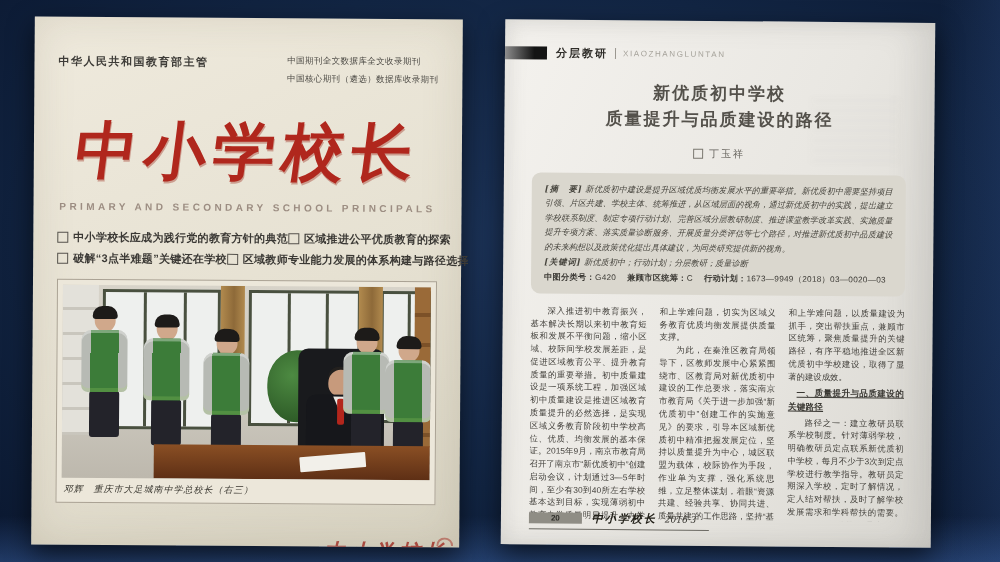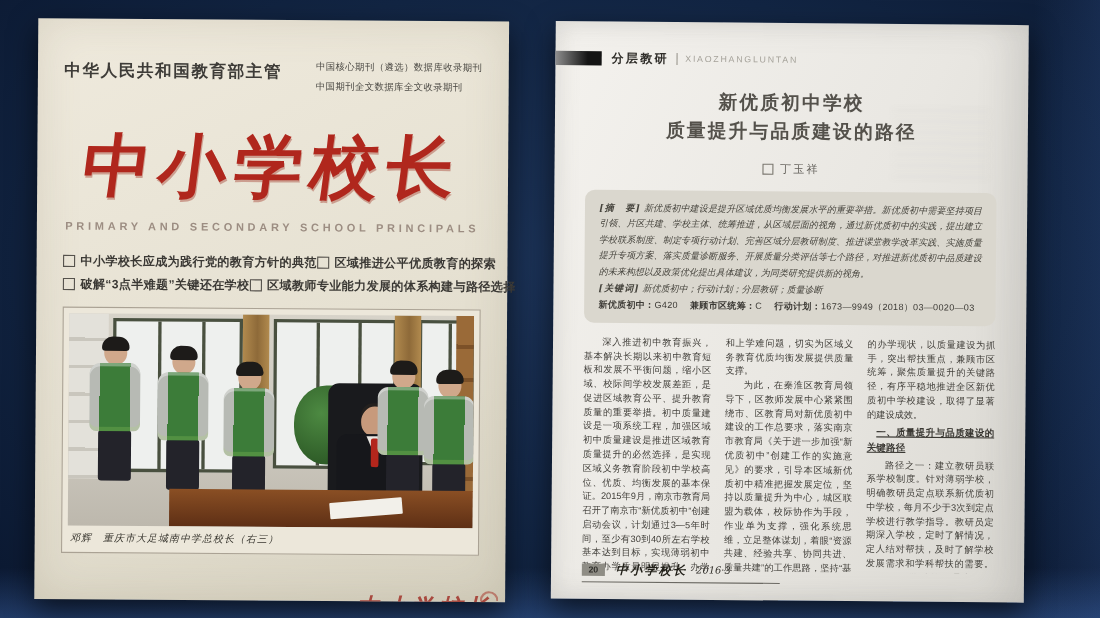--- a/index.html
+++ b/index.html
@@ -16,21 +16,21 @@
 
   
   .left-page{
     position:absolute;left:33px;top:18px;width:428px;height:528px;
     background:linear-gradient(155deg,#efeadd 0%,#e6e1d2 55%,#d6d1c0 100%);
     transform:rotate(.4deg);
     box-shadow:0 10px 26px rgba(0,0,0,.6), inset 0 0 40px rgba(120,110,85,.18);
   }
   .lp-inner{position:absolute;inset:0;padding:20px 24px 0;box-sizing:border-box;}
   .pub-row{display:flex;justify-content:space-between;align-items:flex-start;margin-top:14px;}
-  .pub-left div{font-size:15px;font-weight:600;color:#3e3c38;letter-spacing:1.5px;line-height:1.9;}
+  .pub-left div{font-size:11px;font-weight:600;color:#3e3c38;letter-spacing:1.5px;line-height:1.9;}
   .pub-left div:nth-child(2){letter-spacing:3.1px;}
   .pub-right div{font-size:8.5px;color:#4a4843;letter-spacing:.4px;line-height:2.1;text-align:left;}
   .cover-title{
     margin-top:22px;text-align:center;
     font-family:"DejaVu Serif",serif;font-weight:bold;
     font-size:62px;color:#b0271d;letter-spacing:7px;
     transform:skewX(-7deg);
     text-shadow:1px 2px 0 rgba(150,25,12,.35);
     white-space:nowrap;
   }
@@ -108,21 +108,21 @@
   .abs-meta b{font-weight:700;}
   .body-cols{margin-top:11px;display:flex;gap:13px;height:214px;overflow:hidden;}
   .col{flex:1 1 0;font-size:8.4px;color:#403e39;line-height:1.52;text-align:justify;}
   .col p{margin:0;text-indent:2em;}
   .col p.cont{text-indent:0;}
   .col h4{margin:4px 0 3px;font-size:8.6px;color:#3a3833;text-indent:1em;
     text-decoration:underline;letter-spacing:.2px;}
   .rp-footer{position:absolute;left:28px;bottom:15px;display:flex;align-items:center;
     border-bottom:1px solid #6b6963;padding-bottom:3px;width:180px;}
   .pageno{background:#8f8d85;color:#2e2d29;font-size:8px;font-weight:bold;
-    padding:1px 6px;margin-right:10px;}
+    padding:1px 22px;margin-right:10px;}
   .jname{font-family:"DejaVu Serif",serif;font-style:italic;font-weight:bold;
     font-size:11px;color:#222019;letter-spacing:2px;margin-right:8px;}
   .jissue{font-family:"DejaVu Serif",serif;font-style:italic;font-size:9px;color:#33312c;}
   .smudge{position:absolute;right:34px;top:70px;width:90px;height:70px;filter:blur(3px);
     background:
       repeating-linear-gradient(0deg, rgba(120,118,110,.10) 0 3px, rgba(0,0,0,0) 3px 10px);
     opacity:.6;pointer-events:none;}
 </style>
 </head>
 <body>
@@ -130,22 +130,22 @@
 <div class="bg-glow-bottom"></div>
 <div class="bg-glow-right"></div>
 
 <div class="left-page">
   <div class="lp-inner">
     <div class="pub-row">
       <div class="pub-left">
         <div>中华人民共和国教育部主管</div>
       </div>
       <div class="pub-right">
+        <div>中国期刊全文数据库全文收录期刊</div>
         <div>中国核心期刊（遴选）数据库收录期刊</div>
-        <div>中国期刊全文数据库全文收录期刊</div>
       </div>
     </div>
 
     <div class="cover-title">中小学校长</div>
     <div class="cover-subtitle">PRIMARY AND SECONDARY SCHOOL PRINCIPALS</div>
 
     <div class="hl-rows">
       <div class="hl-row">
         <div class="hl-item">
           <span class="cbx"></span>
@@ -266,36 +266,36 @@
     </div>
 
     <div class="abstract">
       <span class="lbl">[摘　要]</span>
       <span>新优质初中建设是提升区域优质均衡发展水平的重要举措。新优质初中需要坚持项目引领、片区共建、学校主体、统筹推进，从区域层面的视角，通过新优质初中的实践，提出建立学校联系制度、制定专项行动计划、完善区域分层教研制度、推进课堂教学改革实践、实施质量提升专项方案、落实质量诊断服务、开展质量分类评估等七个路径，对推进新优质初中品质建设的未来构想以及政策优化提出具体建议，为同类研究提供新的视角。</span>
       <div>
         <span class="lbl">[关键词]</span>
         <span>新优质初中；行动计划；分层教研；质量诊断</span>
       </div>
       <div class="abs-meta">
-        <b>新优质初中：</b><span>G420</span>　
+        <b>中图分类号：</b><span>G420</span>　
         <b>兼顾市区统筹：</b><span>C</span>　
         <b>行动计划：</b><span>1673—9949（2018）03—0020—03</span>
       </div>
     </div>
 
     <div class="body-cols">
       <div class="col">
         <p>深入推进初中教育振兴，基本解决长期以来初中教育短板和发展不平衡问题，缩小区域、校际间学校发展差距，是促进区域教育公平、提升教育质量的重要举措。初中质量建设是一项系统工程，加强区域初中质量建设是推进区域教育质量提升的必然选择，是实现区域义务教育阶段初中学校高位、优质、均衡发展的基本保证。2015年9月，南京市教育局召开了南京市“新优质初中”创建启动会议，计划通过3—5年时间，至少有30到40所左右学校基本达到目标，实现薄弱初中教育办学质量明显提升，办学条件大为改善，把区域初中发展中的短板补齐，破解义务教育阶段择校热</p>
       </div>
       <div class="col">
         <p class="cont">和上学难问题，切实为区域义务教育优质均衡发展提供质量支撑。</p>
         <p>为此，在秦淮区教育局领导下，区教师发展中心紧紧围绕市、区教育局对新优质初中建设的工作总要求，落实南京市教育局《关于进一步加强“新优质初中”创建工作的实施意见》的要求，引导本区域新优质初中精准把握发展定位，坚持以质量提升为中心，城区联盟为载体，校际协作为手段，作业单为支撑，强化系统思维，立足整体谋划，着眼“资源共建、经验共享、协同共进、质量共建”的工作思路，坚持“基于区情、立足校本、市区共建、学校主体、资源共享、质量共赢”的原则，针对区域内三所新优质初中</p>
       </div>
       <div class="col">
-        <p class="cont">的办学现状，以质量建设为抓手，突出帮扶重点，兼顾市区统筹，聚焦质量提升的关键路径，有序平稳地推进全区新优质初中学校建设，取得了显著的建设成效。</p>
+        <p class="cont">和上学难问题，以质量建设为抓手，突出帮扶重点，兼顾市区统筹，聚焦质量提升的关键路径，有序平稳地推进全区新优质初中学校建设，取得了显著的建设成效。</p>
         <h4>一、质量提升与品质建设的关键路径</h4>
         <p>路径之一：建立教研员联系学校制度。针对薄弱学校，明确教研员定点联系新优质初中学校，每月不少于3次到定点学校进行教学指导。教研员定期深入学校，定时了解情况，定人结对帮扶，及时了解学校发展需求和学科帮扶的需要。同时，区学科教研员主动配合“新优质初中提升工程”的市区共建工作。</p>
       </div>
     </div>
   </div>
 
   <div class="rp-footer">
     <span class="pageno">20</span>
     <span class="jname">中小学校长</span>
     <span class="jissue">2016·3</span>

